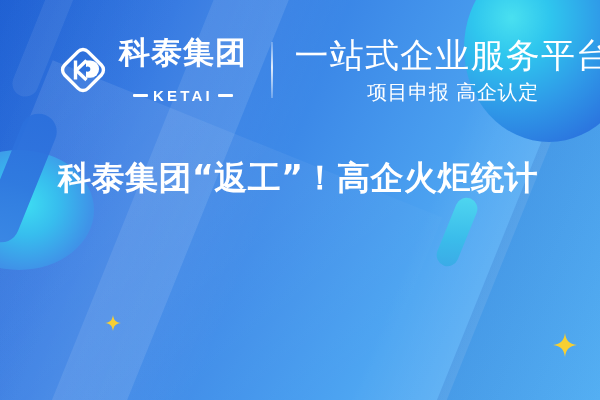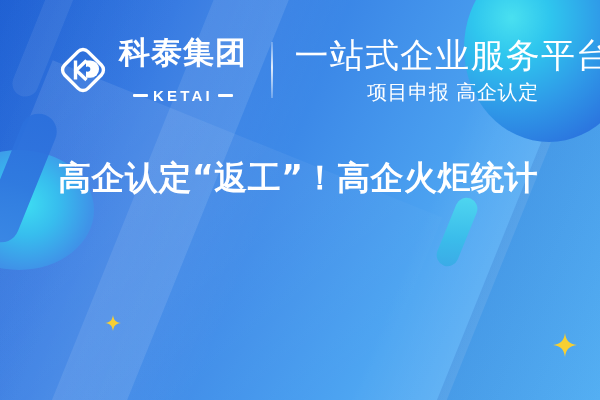--- a/index.html
+++ b/index.html
@@ -268,16 +268,16 @@
     <div class="divider"></div>
 
     <div class="tagline">
       <div class="tagline-main">一站式企业服务平台</div>
       <div class="tagline-sub">项目申报 高企认定</div>
     </div>
 
   </div>
 
   <div class="headline">
-    <div class="headline-line">高企认定“返工”！高企火炬统计</div>
+    <div class="headline-line">科泰集团“返工”！高企火炬统计</div>
   </div>
 
 </div>
 
 </body></html>

